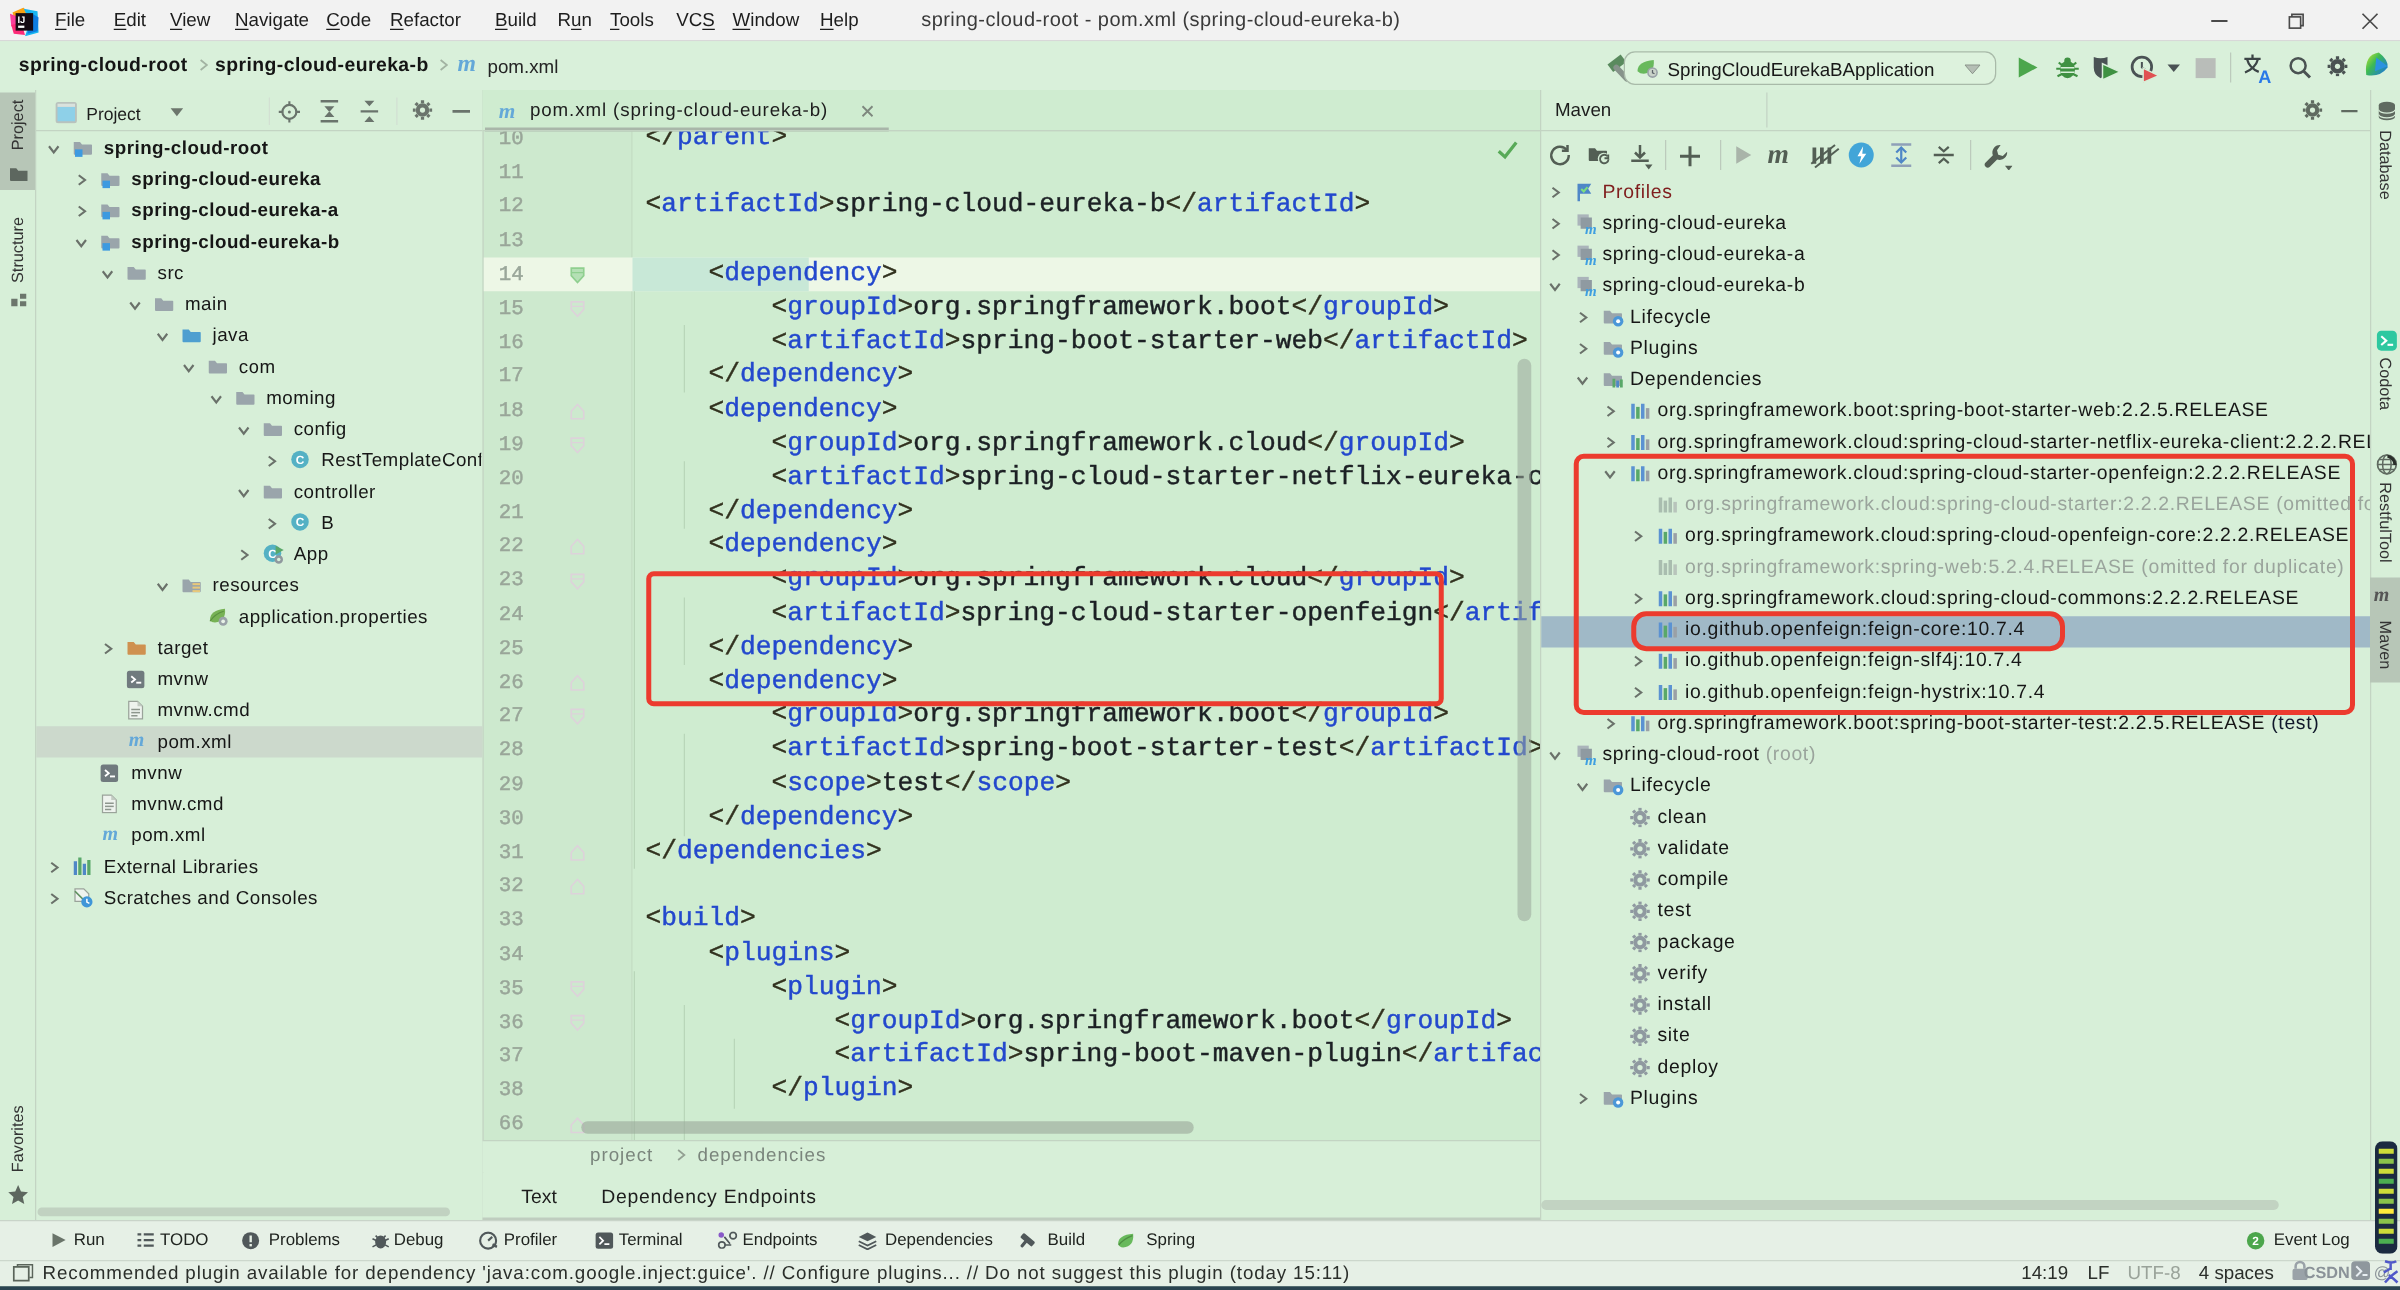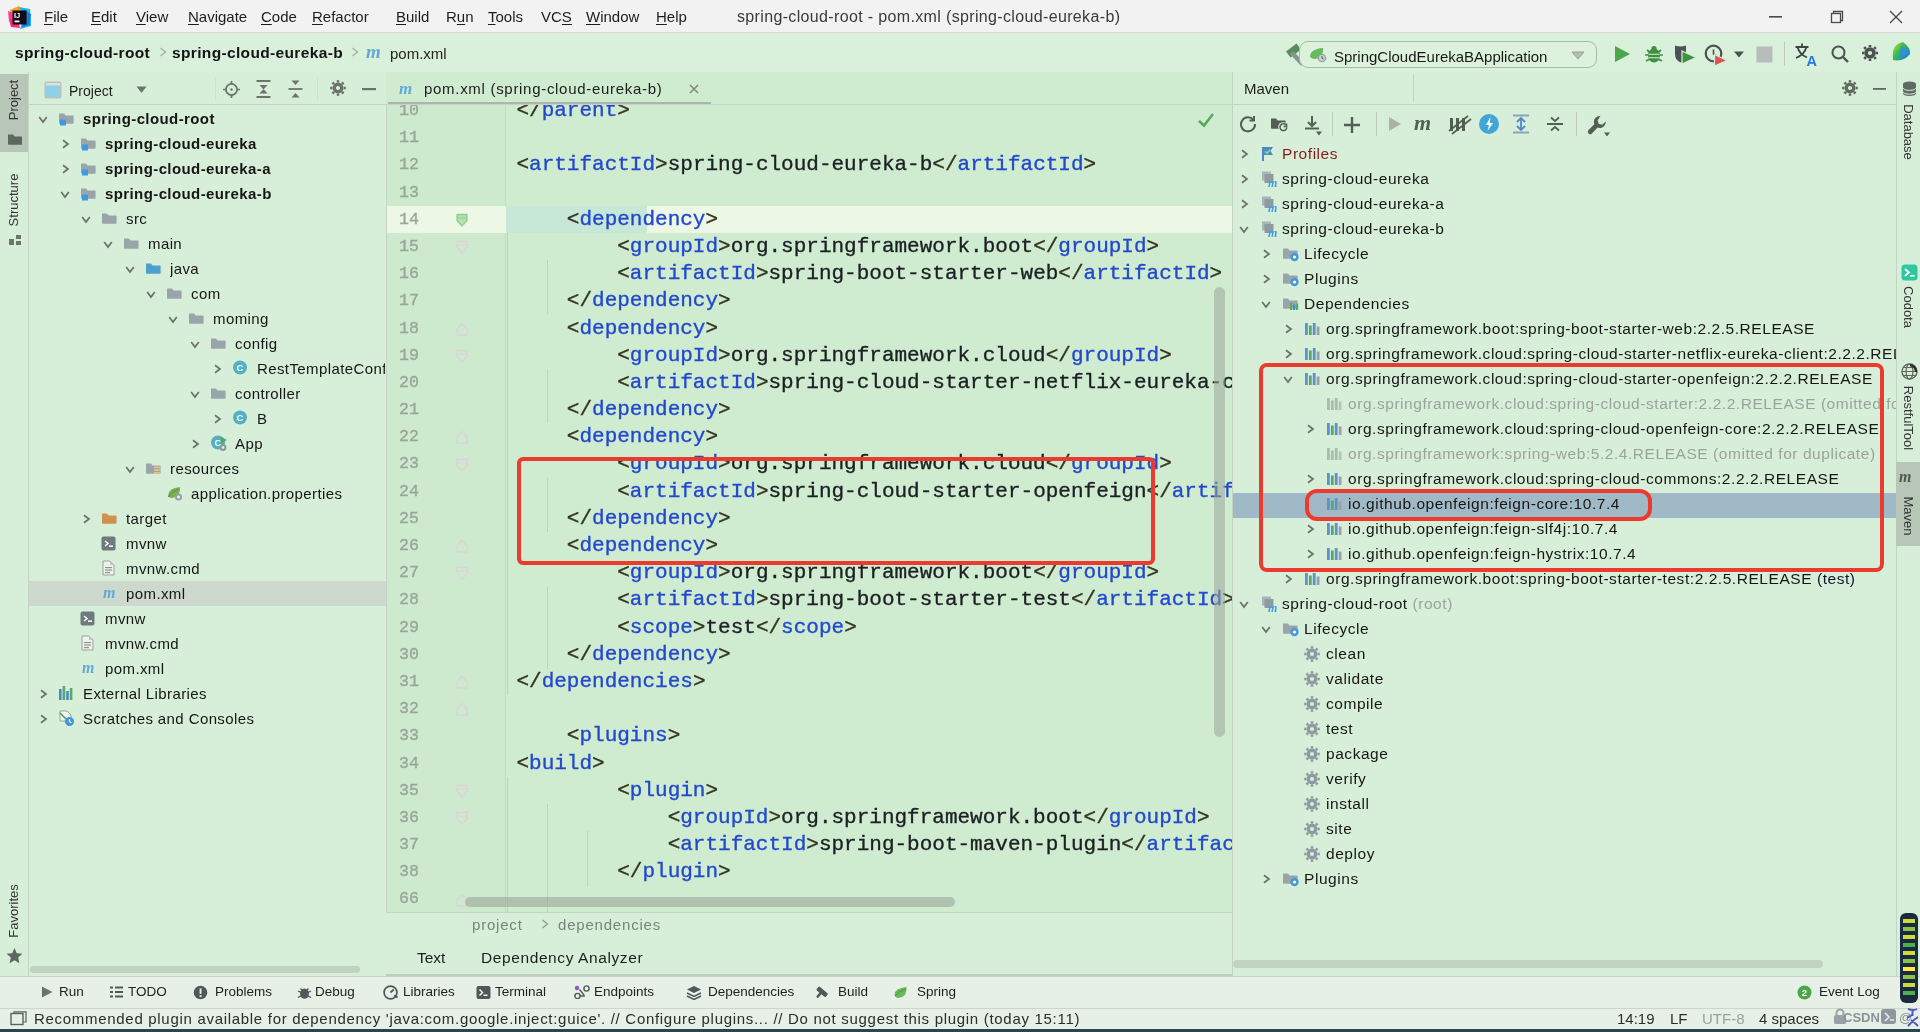--- a/index.html
+++ b/index.html
@@ -487,22 +487,22 @@
       <div style="height:27.2px;line-height:27.2px;white-space:pre">            <span style="color:#32321f">&lt;</span><span style="color:#2348cd">groupId</span><span style="color:#32321f">&gt;</span><span style="color:#1c2024">org.springframework.cloud</span><span style="color:#32321f">&lt;/</span><span style="color:#2348cd">groupId</span><span style="color:#32321f">&gt;</span></div>
       <div style="height:27.2px;line-height:27.2px;white-space:pre">            <span style="color:#32321f">&lt;</span><span style="color:#2348cd">artifactId</span><span style="color:#32321f">&gt;</span><span style="color:#1c2024">spring-cloud-starter-openfeign</span><span style="color:#32321f">&lt;/</span><span style="color:#2348cd">artifactId</span><span style="color:#32321f">&gt;</span></div>
       <div style="height:27.2px;line-height:27.2px;white-space:pre">        <span style="color:#32321f">&lt;/</span><span style="color:#2348cd">dependency</span><span style="color:#32321f">&gt;</span></div>
       <div style="height:27.2px;line-height:27.2px;white-space:pre">        <span style="color:#32321f">&lt;</span><span style="color:#2348cd">dependency</span><span style="color:#32321f">&gt;</span></div>
       <div style="height:27.2px;line-height:27.2px;white-space:pre">            <span style="color:#32321f">&lt;</span><span style="color:#2348cd">groupId</span><span style="color:#32321f">&gt;</span><span style="color:#1c2024">org.springframework.boot</span><span style="color:#32321f">&lt;/</span><span style="color:#2348cd">groupId</span><span style="color:#32321f">&gt;</span></div>
       <div style="height:27.2px;line-height:27.2px;white-space:pre">            <span style="color:#32321f">&lt;</span><span style="color:#2348cd">artifactId</span><span style="color:#32321f">&gt;</span><span style="color:#1c2024">spring-boot-starter-test</span><span style="color:#32321f">&lt;/</span><span style="color:#2348cd">artifactId</span><span style="color:#32321f">&gt;</span></div>
       <div style="height:27.2px;line-height:27.2px;white-space:pre">            <span style="color:#32321f">&lt;</span><span style="color:#2348cd">scope</span><span style="color:#32321f">&gt;</span><span style="color:#1c2024">test</span><span style="color:#32321f">&lt;/</span><span style="color:#2348cd">scope</span><span style="color:#32321f">&gt;</span></div>
       <div style="height:27.2px;line-height:27.2px;white-space:pre">        <span style="color:#32321f">&lt;/</span><span style="color:#2348cd">dependency</span><span style="color:#32321f">&gt;</span></div>
       <div style="height:27.2px;line-height:27.2px;white-space:pre">    <span style="color:#32321f">&lt;/</span><span style="color:#2348cd">dependencies</span><span style="color:#32321f">&gt;</span></div>
       <div style="height:27.2px;line-height:27.2px;white-space:pre"></div>
+      <div style="height:27.2px;line-height:27.2px;white-space:pre">    <span style="color:#32321f">&lt;</span><span style="color:#2348cd">build</span><span style="color:#32321f">&gt;</span></div>
       <div style="height:27.2px;line-height:27.2px;white-space:pre">        <span style="color:#32321f">&lt;</span><span style="color:#2348cd">plugins</span><span style="color:#32321f">&gt;</span></div>
-      <div style="height:27.2px;line-height:27.2px;white-space:pre">    <span style="color:#32321f">&lt;</span><span style="color:#2348cd">build</span><span style="color:#32321f">&gt;</span></div>
       <div style="height:27.2px;line-height:27.2px;white-space:pre">            <span style="color:#32321f">&lt;</span><span style="color:#2348cd">plugin</span><span style="color:#32321f">&gt;</span></div>
       <div style="height:27.2px;line-height:27.2px;white-space:pre">                <span style="color:#32321f">&lt;</span><span style="color:#2348cd">groupId</span><span style="color:#32321f">&gt;</span><span style="color:#1c2024">org.springframework.boot</span><span style="color:#32321f">&lt;/</span><span style="color:#2348cd">groupId</span><span style="color:#32321f">&gt;</span></div>
       <div style="height:27.2px;line-height:27.2px;white-space:pre">                <span style="color:#32321f">&lt;</span><span style="color:#2348cd">artifactId</span><span style="color:#32321f">&gt;</span><span style="color:#1c2024">spring-boot-maven-plugin</span><span style="color:#32321f">&lt;/</span><span style="color:#2348cd">artifactId</span><span style="color:#32321f">&gt;</span></div>
       <div style="height:27.2px;line-height:27.2px;white-space:pre">            <span style="color:#32321f">&lt;/</span><span style="color:#2348cd">plugin</span><span style="color:#32321f">&gt;</span></div>
     </div>
 <div style="position:absolute;left:386px;top:72px;width:846px;height:33px;background:#cfecd0"></div>
 <div style="position:absolute;left:388px;top:102px;width:323px;height:3px;background:#a9b6a9"></div>
 <div style="position:absolute;left:399px;top:79px;font-family:'Liberation Serif',serif;font-style:italic;font-weight:bold;font-size:17px;color:#64a8d8;line-height:19px">m</div>
 <div style="position:absolute;left:424px;top:79px;height:20px;line-height:20px;font-size:15px;color:#1d1d1d;font-weight:normal;white-space:pre;letter-spacing:0.7px;">pom.xml (spring-cloud-eureka-b)</div>
 <svg style="position:absolute;left:687px;top:82px;" width="14" height="14" viewBox="0 0 14 14">
@@ -516,21 +516,21 @@
 <div style="position:absolute;left:465px;top:897px;width:490px;height:10px;background:#9aa79a;opacity:.6;border-radius:5px"></div>
 <div style="position:absolute;left:517px;top:457px;width:638px;height:108px;border:4px solid #ec3b2e;border-radius:6px"></div>
 <div style="position:absolute;left:386px;top:912px;width:846px;height:26px;background:#d7efd8;border-top:1px solid #c3d4c3"></div>
 <div style="position:absolute;left:472px;top:915px;height:20px;line-height:20px;font-size:15px;color:#7a857c;font-weight:normal;white-space:pre;letter-spacing:0.8px;">project</div>
 <svg style="position:absolute;left:540px;top:918px;" width="10" height="12" viewBox="0 0 10 12">
       <path d="M2.5 2 L7.5 6 L2.5 10" stroke="#93a093" fill="none" stroke-width="1.4"></path>
     </svg>
 <div style="position:absolute;left:558px;top:915px;height:20px;line-height:20px;font-size:15px;color:#7a857c;font-weight:normal;white-space:pre;letter-spacing:0.8px;">dependencies</div>
 <div style="position:absolute;left:386px;top:938px;width:846px;height:38px;background:#d7efd8"></div>
 <div style="position:absolute;left:417px;top:948px;height:20px;line-height:20px;font-size:15.5px;color:#1d1d1d;font-weight:normal;white-space:pre;">Text</div>
-<div style="position:absolute;left:481px;top:948px;height:20px;line-height:20px;font-size:15.5px;color:#1d1d1d;font-weight:normal;white-space:pre;letter-spacing:0.6px;">Dependency Analyzer</div>
+<div style="position:absolute;left:481px;top:948px;height:20px;line-height:20px;font-size:15.5px;color:#1d1d1d;font-weight:normal;white-space:pre;letter-spacing:0.6px;">Dependency Endpoints</div>
 <div style="position:absolute;left:386px;top:974px;width:846px;height:2px;background:#bfcdbf"></div>
 <div style="position:absolute;left:1244px;top:79px;height:20px;line-height:20px;font-size:15px;color:#1d1d1d;font-weight:normal;white-space:pre;">Maven</div>
 <div style="position:absolute;left:1413px;top:74px;width:1px;height:28px;background:#c3d4c3"></div>
 <svg style="position:absolute;left:1842px;top:80px;" width="16" height="16" viewBox="0 0 16 16">
       <line x1="13.5" y1="8.0" x2="15.8" y2="8.0" stroke="#5f6a60" stroke-width="2.6"></line>
       <line x1="11.9" y1="11.9" x2="13.5" y2="13.5" stroke="#5f6a60" stroke-width="2.6"></line>
       <line x1="8.0" y1="13.5" x2="8.0" y2="15.8" stroke="#5f6a60" stroke-width="2.6"></line>
       <line x1="4.1" y1="11.9" x2="2.5" y2="13.5" stroke="#5f6a60" stroke-width="2.6"></line>
       <line x1="2.5" y1="8.0" x2="0.2" y2="8.0" stroke="#5f6a60" stroke-width="2.6"></line>
       <line x1="4.1" y1="4.1" x2="2.5" y2="2.5" stroke="#5f6a60" stroke-width="2.6"></line>
@@ -955,21 +955,21 @@
 <svg style="position:absolute;left:297px;top:985px;" width="15" height="15" viewBox="0 0 15 15">
       <ellipse cx="7.5" cy="8.6" rx="4.4" ry="5.2" fill="#50585a"></ellipse>
       <path d="M3.5 3.5 L5.5 5.5 M11.5 3.5 L9.5 5.5 M1 6 l3 1.4 M14 6 l-3 1.4 M1 12.5 l3-1.6 M14 12.5 l-3-1.6" stroke="#50585a" stroke-width="1.3"></path>
     </svg>
 <div style="position:absolute;left:315px;top:983px;height:18px;line-height:18px;font-size:13.5px;color:#202420;font-weight:normal;white-space:pre;">Debug</div>
 <svg style="position:absolute;left:383px;top:985px;" width="15" height="15" viewBox="0 0 15 15">
       <circle cx="7.5" cy="7.5" r="6.4" fill="none" stroke="#50585a" stroke-width="1.7"></circle>
       <path d="M7.5 7.5 L10.8 4.5" stroke="#50585a" stroke-width="1.7"></path>
       <path d="M11 10.5 l3.6 2" stroke="#50585a" stroke-width="2"></path>
     </svg>
-<div style="position:absolute;left:403px;top:983px;height:18px;line-height:18px;font-size:13.5px;color:#202420;font-weight:normal;white-space:pre;">Libraries</div>
+<div style="position:absolute;left:403px;top:983px;height:18px;line-height:18px;font-size:13.5px;color:#202420;font-weight:normal;white-space:pre;">Profiler</div>
 <svg style="position:absolute;left:476px;top:985px;" width="15" height="15" viewBox="0 0 15 15">
       <rect x="0.5" y="1" width="14" height="13" rx="2" fill="#50585a"></rect>
       <path d="M3.5 4.5 L6.5 7.5 L3.5 10.5" stroke="#fff" stroke-width="1.4" fill="none"></path>
       <rect x="7.5" y="9.6" width="4" height="1.4" fill="#fff"></rect>
     </svg>
 <div style="position:absolute;left:495px;top:983px;height:18px;line-height:18px;font-size:13.5px;color:#202420;font-weight:normal;white-space:pre;">Terminal</div>
 <svg style="position:absolute;left:574px;top:985px;" width="16" height="14" viewBox="0 0 16 14">
       <circle cx="3" cy="3" r="2.2" fill="#8959c8"></circle>
       <circle cx="12.5" cy="3.5" r="2.6" fill="none" stroke="#50585a" stroke-width="1.4"></circle>
       <circle cx="3.5" cy="11" r="2.6" fill="none" stroke="#50585a" stroke-width="1.4"></circle>

